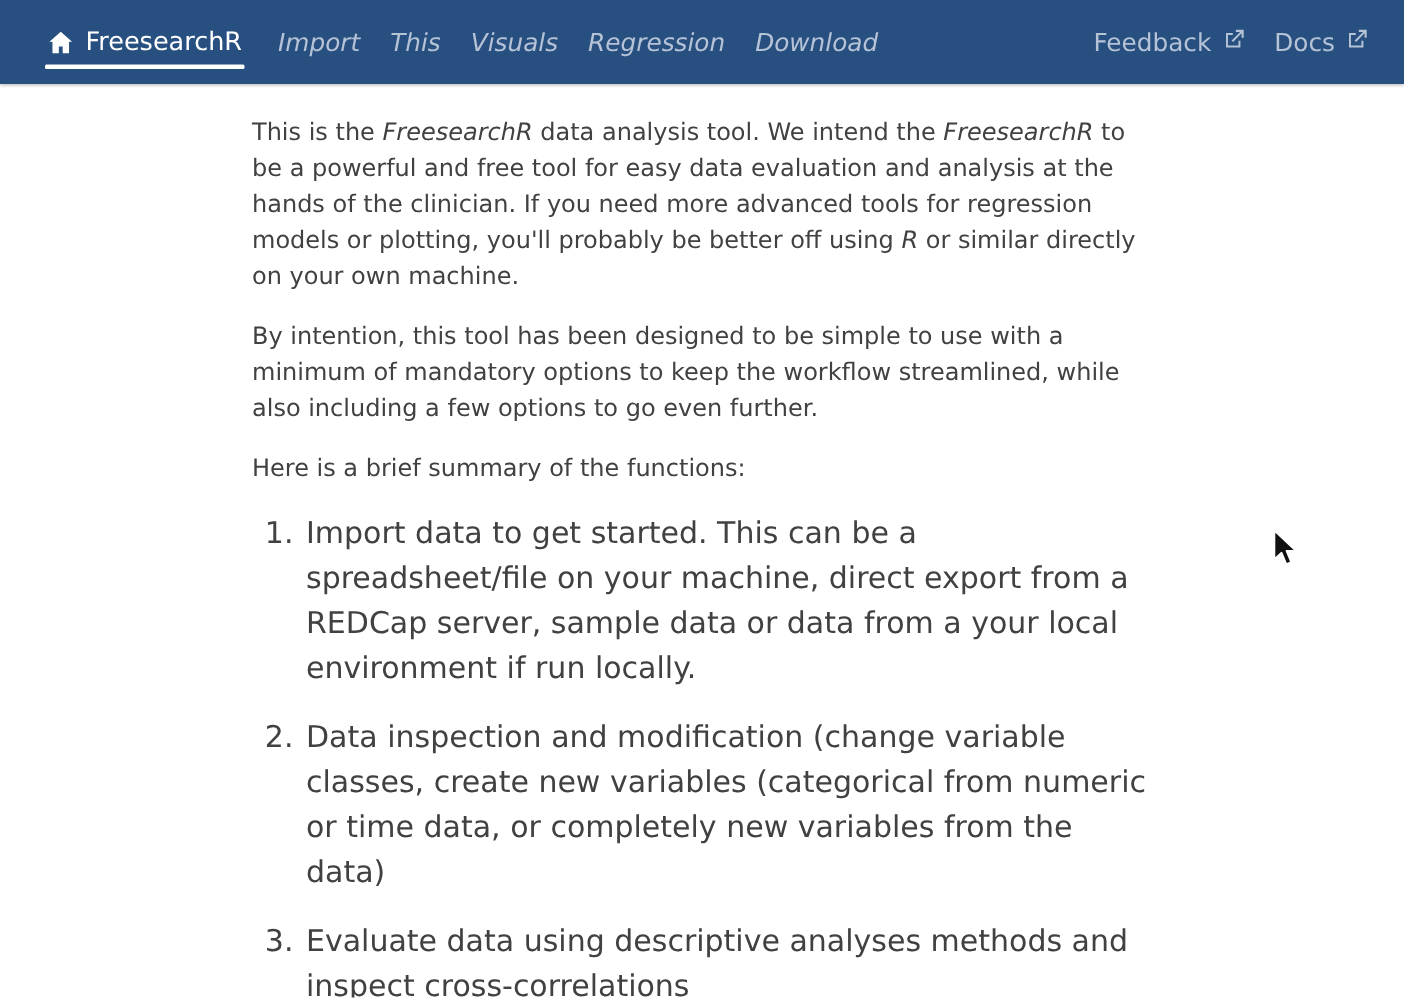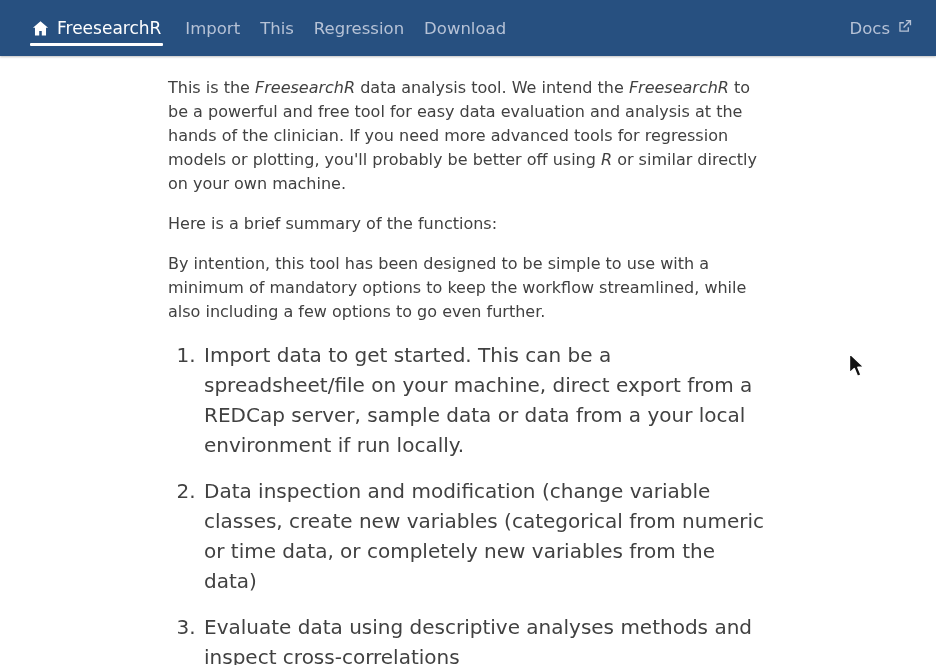--- a/index.html
+++ b/index.html
@@ -36,21 +36,21 @@
     font-size:17px;font-weight:500;
     position:relative;
     padding:0 2px;
     cursor:pointer;
   }
   .brand .underline{
     position:absolute;left:0;right:0;bottom:10px;height:3px;
     background:var(--navbar-active);border-radius:1px;
   }
   .brand svg{display:block;}
-  .nav-links{display:flex;align-items:center;margin-left:12px;}
+  .nav-links{display:flex;align-items:center;margin-left:12px;font-style:italic;}
   .nav-link{
     color:var(--navbar-link);
     font-size:16.5px;
     padding:0 10px;
     display:flex;align-items:center;gap:6px;height:100%;
     cursor:pointer;
   }
   .nav-spacer{flex:1;}
   .nav-right{display:flex;align-items:center;}
   .ext-icon{display:inline-block;margin-left:2px;margin-top:-2px;}
@@ -107,49 +107,61 @@
     <span class="underline"></span>
   </a>
   <div class="nav-links">
     <a class="nav-link">
         <span>Import</span>
       </a>
     <a class="nav-link">
         <span>This</span>
       </a>
     <a class="nav-link">
+        <span>Visuals</span>
+      </a>
+    <a class="nav-link">
         <span>Regression</span>
       </a>
     <a class="nav-link">
         <span>Download</span>
       </a>
   </div>
   <div class="nav-spacer"></div>
   <div class="nav-right">
+    <a class="nav-link">
+      <span>Feedback</span>
+      <span class="ext-icon">
+        <svg width="14" height="14" viewBox="0 0 16 16" style="fill:currentColor">
+          <path d="M9 1h6v6h-1.6V3.7L6.9 10.2 5.8 9.1l6.5-6.5H9z"></path>
+          <path d="M1.5 3.5h5.2V5H3v8h8V9.3h1.5v5.2H1.5z"></path>
+        </svg>
+      </span>
+    </a>
     <a class="nav-link">
       <span>Docs</span>
       <span class="ext-icon">
         <svg width="14" height="14" viewBox="0 0 16 16" style="fill:currentColor">
           <path d="M9 1h6v6h-1.6V3.7L6.9 10.2 5.8 9.1l6.5-6.5H9z"></path>
           <path d="M1.5 3.5h5.2V5H3v8h8V9.3h1.5v5.2H1.5z"></path>
         </svg>
       </span>
     </a>
   </div>
 </nav>
 
 <main class="main">
 
   <p>
     <span>This is the </span><em>FreesearchR</em><span> data analysis tool. We intend the </span><em>FreesearchR</em><span> to be a powerful and free tool for easy data evaluation and analysis at the hands of the clinician. If you need more advanced tools for regression models or plotting, you'll probably be better off using </span><em>R</em><span> or similar directly on your own machine.</span>
   </p>
 
+  <p>By intention, this tool has been designed to be simple to use with a minimum of mandatory options to keep the workflow streamlined, while also including a few options to go even further.</p>
+
   <p>Here is a brief summary of the functions:</p>
-
-  <p>By intention, this tool has been designed to be simple to use with a minimum of mandatory options to keep the workflow streamlined, while also including a few options to go even further.</p>
 
   <ol>
     <li>Import data to get started. This can be a spreadsheet/file on your machine, direct export from a REDCap server, sample data or data from a your local environment if run locally.</li>
     <li>Data inspection and modification (change variable classes, create new variables (categorical from numeric or time data, or completely new variables from the data)</li>
     <li>Evaluate data using descriptive analyses methods and inspect cross-correlations</li>
   </ol>
 </main>
 
 <span class="cursor">
   <svg width="22" height="28" viewBox="0 0 22 28">

